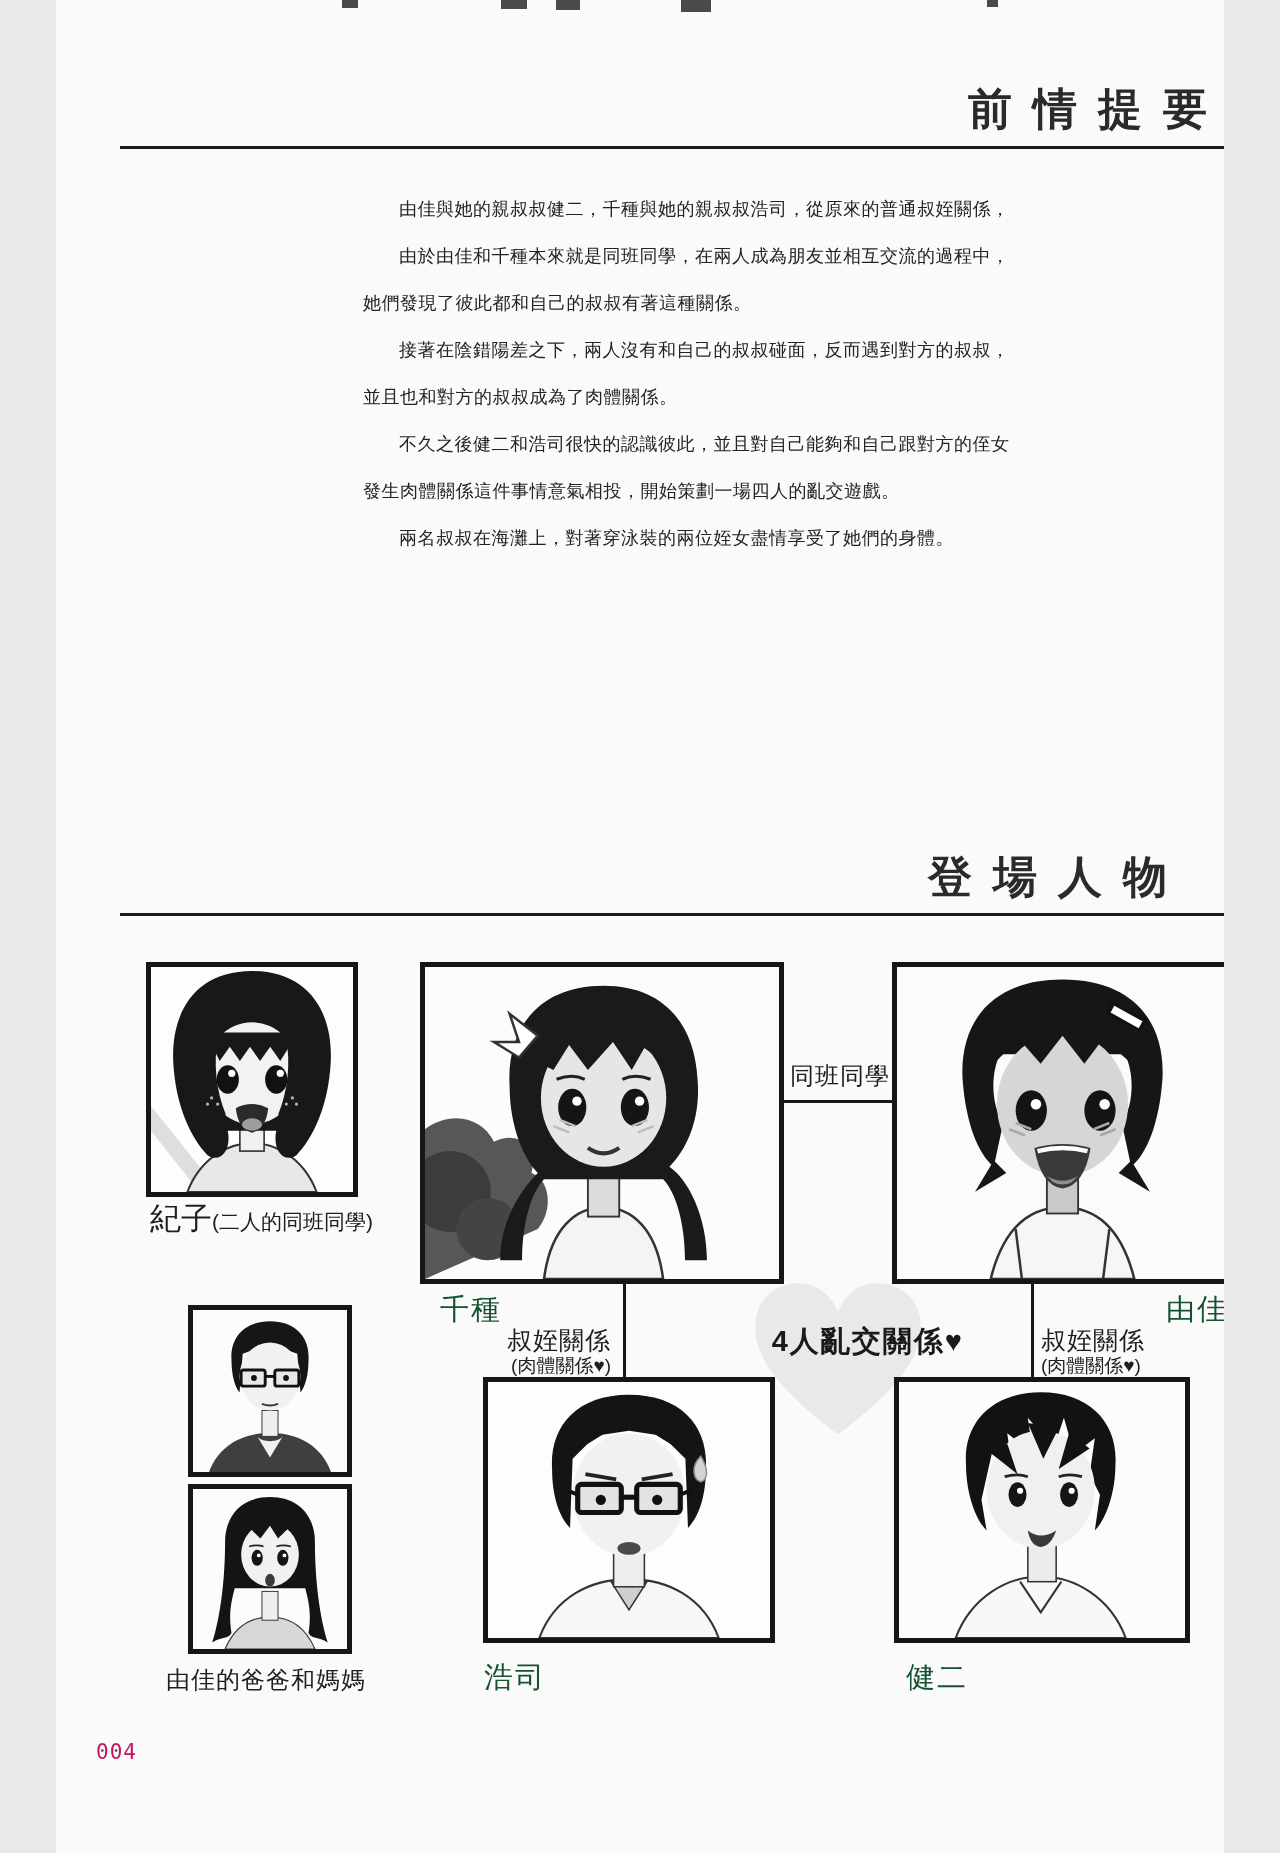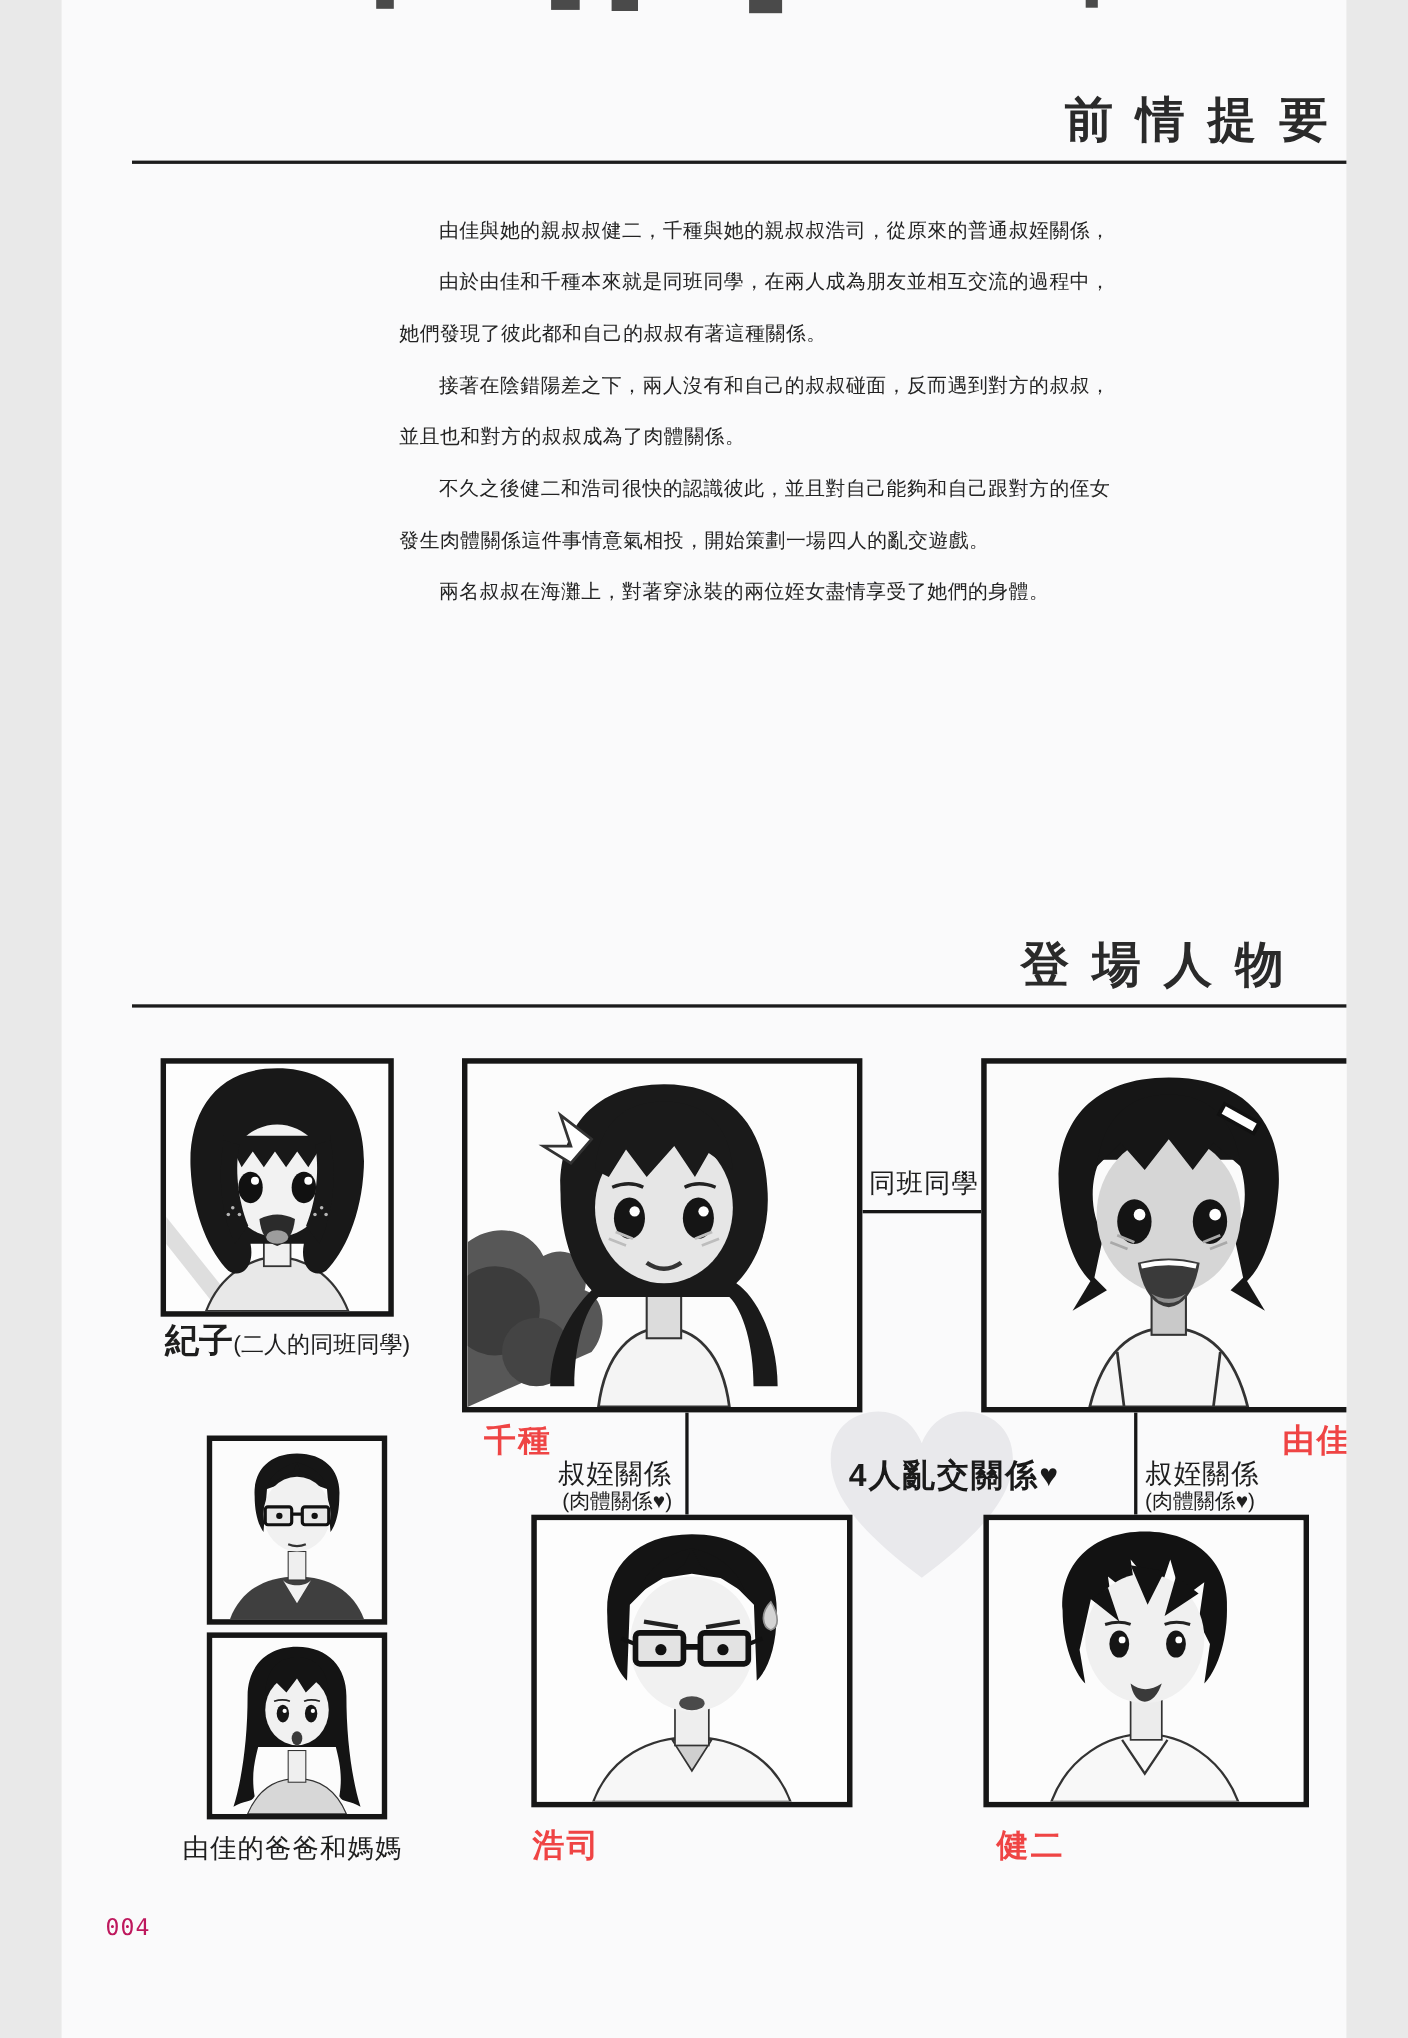--- a/index.html
+++ b/index.html
@@ -19,26 +19,26 @@
     margin:0;font-size:18px;line-height:47px;letter-spacing:.5px;
     color:#232323;white-space:nowrap;
   }
   .synopsis p.indent{text-indent:36px;}
   .portrait{
     position:absolute;box-sizing:border-box;border:5px solid #161616;
     background:#fff;overflow:hidden;
   }
   .portrait svg{display:block;width:100%;height:100%;}
   .char-label{
-    position:absolute;font-size:29px;font-weight:700;color:#ef4444;
+    position:absolute;font-size:29px;font-weight:400;color:#14532d;
     letter-spacing:2px;white-space:nowrap;
   }
   .small-label{position:absolute;font-size:24px;color:#1e1e1e;letter-spacing:1px;white-space:nowrap;}
   .noriko-label{position:absolute;left:94px;top:1198px;white-space:nowrap;color:#1e1e1e;}
-  .noriko-label .nm{font-size:31px;font-weight:700;}
+  .noriko-label .nm{font-size:31px;font-weight:400;}
   .noriko-label .nt{font-size:21px;}
   .relation{position:absolute;color:#1e1e1e;line-height:1.15;}
   .relation .r1{font-size:25px;letter-spacing:1px;}
   .relation .r2{font-size:19px;}
   .connector{position:absolute;background:#161616;}
   .heart-wrap{position:absolute;left:692px;top:1276px;width:180px;height:164px;}
   .group-label{
     position:absolute;left:668px;top:1322px;width:240px;text-align:right;
     font-size:29px;font-weight:600;letter-spacing:2px;color:#1a1a1a;white-space:nowrap;
   }

